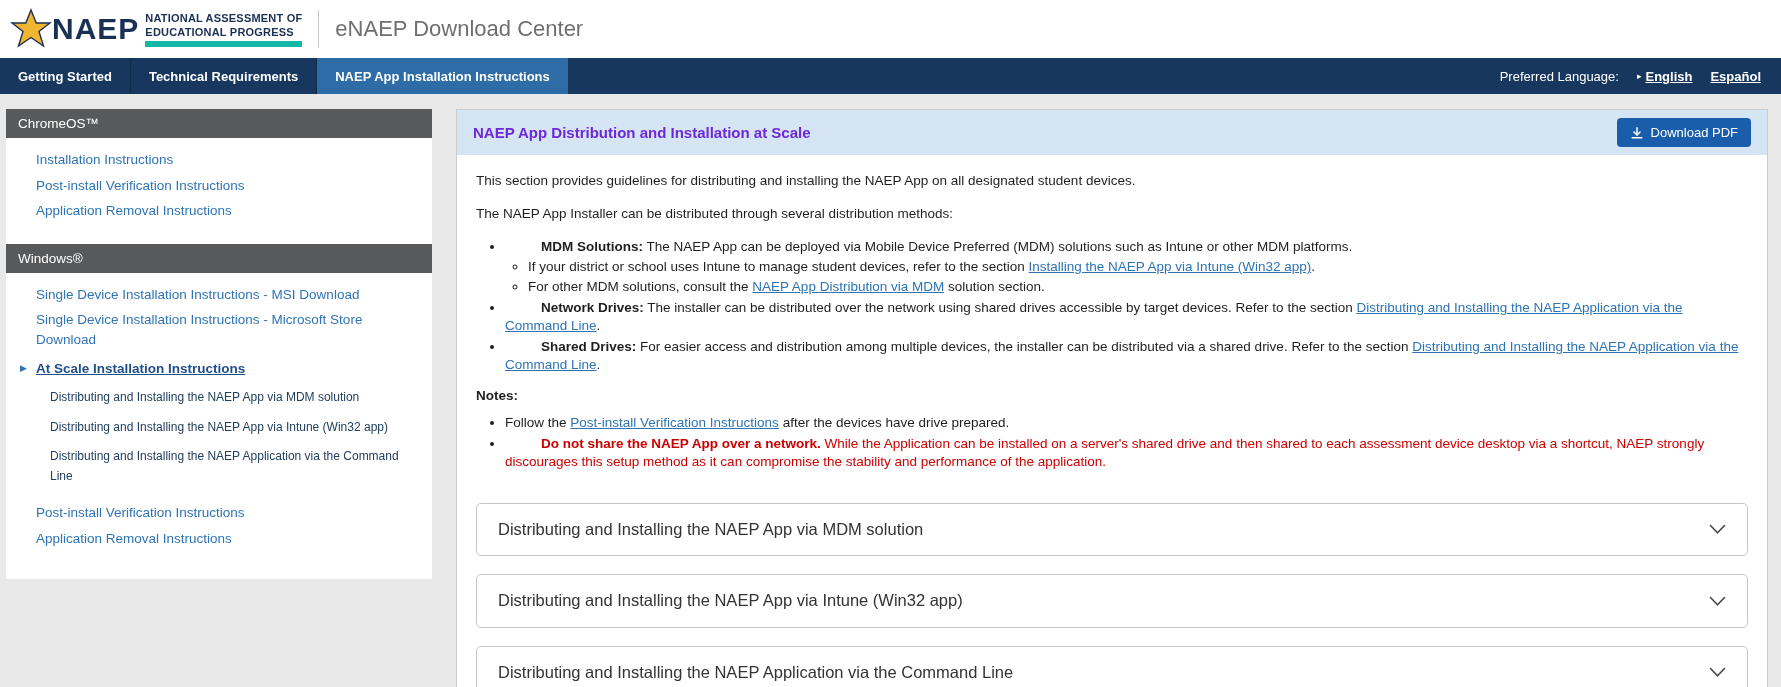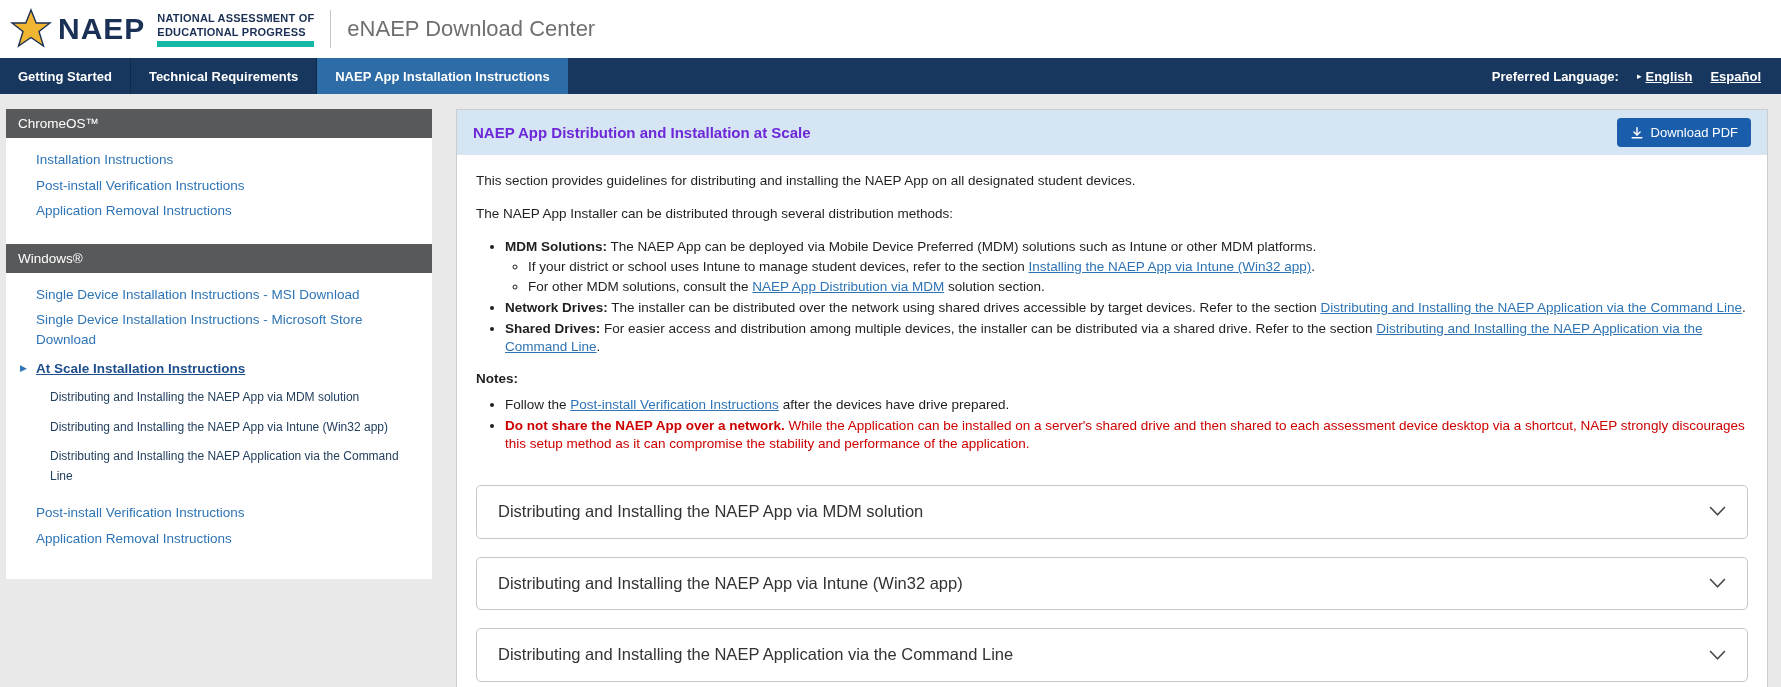--- a/index.html
+++ b/index.html
@@ -13,21 +13,21 @@
   }
 
   
   .top-header {
     background: #ffffff;
     height: 58px;
     display: flex;
     align-items: center;
     padding: 0 16px 0 10px;
   }
-  .logo { display: flex; align-items: center; gap: 6px; }
+  .logo { display: flex; align-items: center; }
   .logo .star { display: flex; align-items: center; }
   .naep-word {
     font-size: 30px;
     font-weight: bold;
     color: #1b3055;
     letter-spacing: 1px;
     line-height: 1;
     margin-right: 6px;
   }
   .tagline {
@@ -64,21 +64,21 @@
     white-space: nowrap;
   }
   .nav-tab.active { background: #2d6ca6; border-right: none; }
   .nav-right {
     margin-left: auto;
     display: flex; align-items: center;
     gap: 18px;
     padding-right: 20px;
     font-size: 13px;
   }
-  .lang-label { font-weight: bold; }
+  .lang-label { font-weight: normal; }
   .lang-link { color: #fff; font-weight: bold; text-decoration: underline; cursor: pointer; }
   .lang-current { display: flex; align-items: center; gap: 4px; }
   .lang-arrow { font-size: 9px; line-height: 1; }
 
   
   .content {
     display: flex;
     align-items: flex-start;
     padding: 15px 13px 12px 6px;
     gap: 24px;
@@ -146,21 +146,21 @@
     font-size: 13.5px;
     line-height: 1.32;
     color: #1f1f1f;
   }
   .panel-body p { margin: 0 0 15px; }
   ul.bullets { margin: 0 0 12px; padding-left: 29px; }
   ul.bullets > li { margin: 0 0 3px; }
   ul.bullets ul { list-style: circle; margin: 3px 0 3px; padding-left: 23px; }
   ul.bullets ul li { margin: 0 0 2px; }
   a.inline { color: #2e74b5; text-decoration: underline; cursor: pointer; }
-  strong { font-weight: bold; }
+  strong { font-weight: bold; margin-left: 36px; }
   .notes-label { font-weight: bold; margin: 14px 0 9px; }
   .red { color: #cc0000; }
 
   
   .accordions { margin-top: 32px; }
   .accordion {
     border: 1px solid #c6c6c6;
     border-radius: 5px;
     background: #fff;
     padding: 15px 21px;

